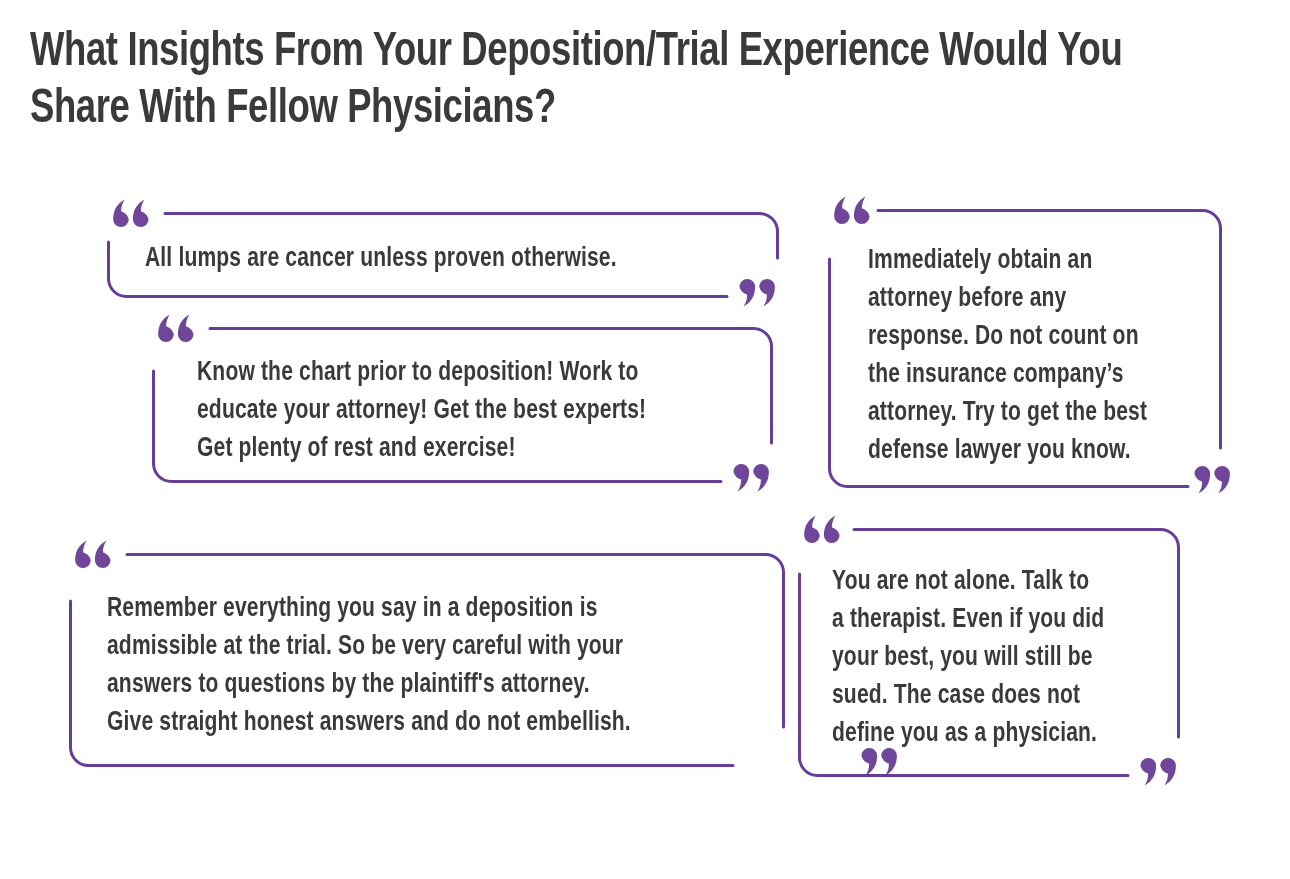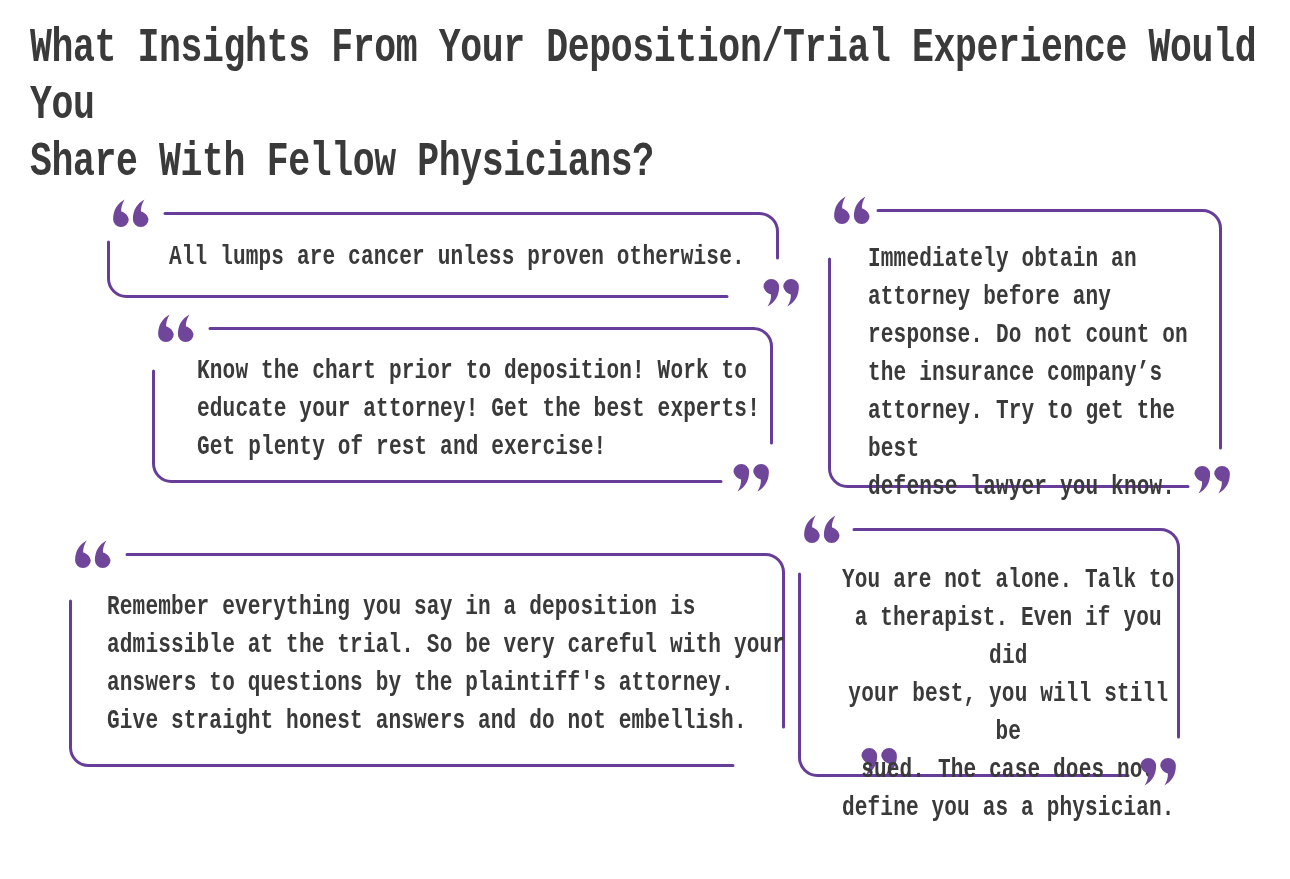--- a/index.html
+++ b/index.html
@@ -2,21 +2,21 @@
 <html style="--text-dark: #3a3a3a; --quote-purple: #6f4699; --border-purple: #663d99;"><head>
 <meta charset="utf-8">
 <style>
   html,body{margin:0;padding:0;background:#ffffff;}
   .canvas{
     position:relative;
     width:1290px;
     height:879px;
     background:#ffffff;
     overflow:hidden;
-    font-family:Liberation Mono, monospace;
+    font-family:Liberation Sans, sans-serif;
   }
   .title{
     position:absolute;
     left:30px;
     top:20px;
     width:1630px;
     font-size:48px;
     font-weight:700;
     line-height:57px;
     letter-spacing:-0.5px;
@@ -40,25 +40,25 @@
   .qtext{
     font-size:27px;
     font-weight:700;
     line-height:38px;
     letter-spacing:0.2px;
     color:var(--text-dark,#3a3a3a);
     white-space:pre-line;
     transform:scaleX(0.78);
     transform-origin:left top;
   }
-  .b1{left:107px;top:212px;width:672px;height:86px;padding-left:24px;}
+  .b1{left:107px;top:212px;width:672px;height:86px;}
   .b2{left:152px;top:327px;width:621px;height:156px;}
   .b3{left:69px;top:553px;width:832px;height:214px;}
   .b4{left:828px;top:209px;width:394px;height:279px;border-radius:7px;}
-  .b5{left:798px;top:528px;width:382px;height:249px;text-align:center;}
+  .b5{left:798px;top:528px;width:382px;height:249px;}
   .b1 .qtext{margin:26px 0 0 38px;width:790px;}
   .b2 .qtext{margin:25px 0 0 45px;width:750px;}
   .b3 .qtext{margin:35px 0 0 38px;width:890px;}
   .b4 .qtext{margin:31px 0 0 40px;width:456px;}
   .b5 .qtext{margin:33px 0 0 34px;width:452px;}
 </style>
 </head>
 <body>
 
 <div class="canvas">

